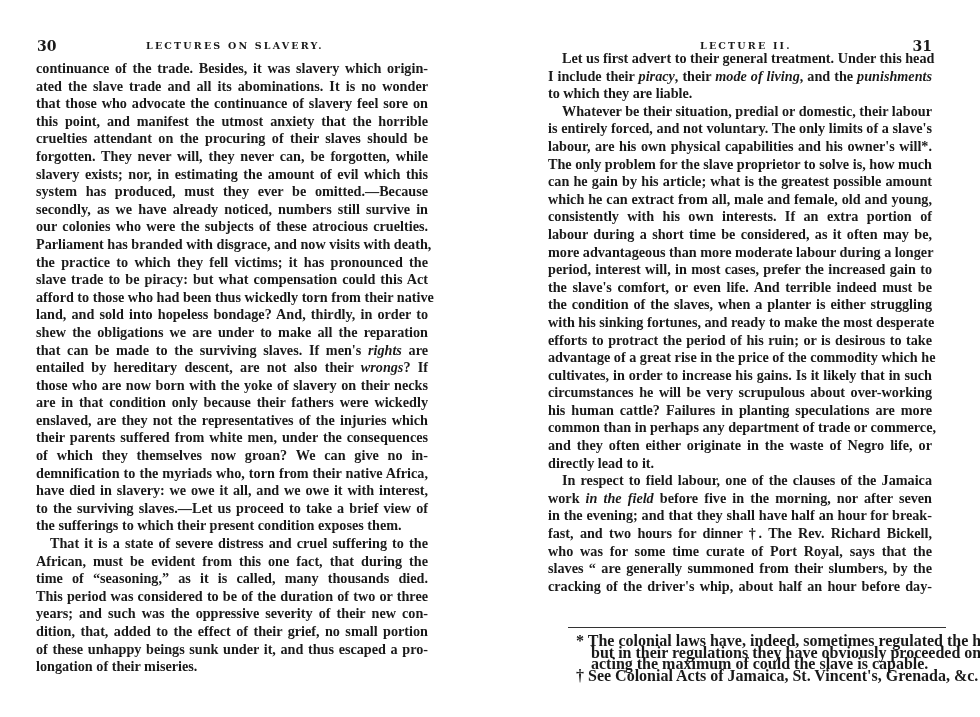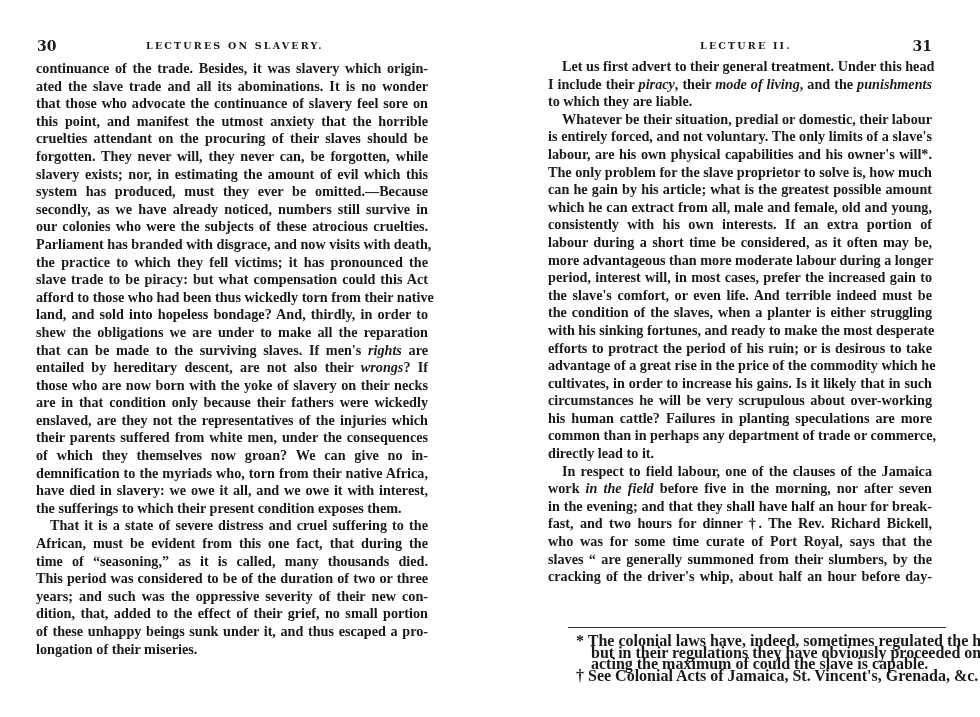--- a/index.html
+++ b/index.html
@@ -13,21 +13,21 @@
   .right .header { left: 60px; width: 382px; }
   .pnum { position: absolute; top: 0; font-weight: bold; font-size: 14px; }
   .left .pnum { left: 0; }
   .right .pnum { right: 0; }
   .running { position: absolute; top: 2px; font-size: 9.5px; letter-spacing: 2.2px; font-weight: bold; }
   .left .running { left: 109px; }
   .right .running { left: 150px; }
   .body { position: absolute; font-family: "Liberation Serif", "DejaVu Serif", serif;
           font-size: 14.2px; line-height: 17.6px; font-weight: bold; text-align: justify; }
   .left .body { left: 36px; width: 392px; top: 60px; }
-  .right .body { left: 58px; width: 384px; top: 58px; }
+  .right .body { left: 58px; width: 384px; top: 50px; }
   .line { display: block; white-space: nowrap; text-align-last: justify; text-align: justify; }
   .line.last { text-align-last: left; }
   .line.indent { padding-left: 14px; }
   .body i { font-style: italic; }
   .rule { position: absolute; left: 78px; width: 378px; top: 627px; height: 0;
           border-top: 1.5px solid #333; }
   .notes { position: absolute; left: 76px; width: 382px; top: 635px;
            font-family: "Liberation Serif", "DejaVu Serif", serif; font-size: 16px; line-height: 11.6px; font-weight: bold; }
   .note-line { display: block; white-space: nowrap; text-align: justify; text-align-last: justify; padding-left: 25px; }
   .note-line.last { text-align-last: left; }
@@ -60,20 +60,21 @@
       <span class="line"><span>shew the obligations we are under to make all the reparation</span></span>
       <span class="line"><span>that can be made to the surviving slaves.  If men's </span><i>rights</i><span> are</span></span>
       <span class="line"><span>entailed by hereditary descent, are not also their </span><i>wrongs</i><span>?  If</span></span>
       <span class="line"><span>those who are now born with the yoke of slavery on their necks</span></span>
       <span class="line"><span>are in that condition only because their fathers were wickedly</span></span>
       <span class="line"><span>enslaved, are they not the representatives of the injuries which</span></span>
       <span class="line"><span>their parents suffered from white men, under the consequences</span></span>
       <span class="line"><span>of which they themselves now groan?  We can give no in-</span></span>
       <span class="line"><span>demnification to the myriads who, torn from their native Africa,</span></span>
       <span class="line"><span>have died in slavery: we owe it all, and we owe it with interest,</span></span>
+      <span class="line"><span>to the surviving slaves.—Let us proceed to take a brief view of</span></span>
       <span class="line last"><span>the sufferings to which their present condition exposes them.</span></span>
       <span class="line indent"><span>That it is a state of severe distress and cruel suffering to the</span></span>
       <span class="line"><span>African, must be evident from this one fact, that during the</span></span>
       <span class="line"><span>time of “seasoning,” as it is called, many thousands died.</span></span>
       <span class="line"><span>This period was considered to be of the duration of two or three</span></span>
       <span class="line"><span>years; and such was the oppressive severity of their new con-</span></span>
       <span class="line"><span>dition, that, added to the effect of their grief, no small portion</span></span>
       <span class="line"><span>of these unhappy beings sunk under it, and thus escaped a pro-</span></span>
       <span class="line last"><span>longation of their miseries.</span></span>
     </div>
@@ -100,20 +101,21 @@
       <span class="line"><span>period, interest will, in most cases, prefer the increased gain to</span></span>
       <span class="line"><span>the slave's comfort, or even life.  And terrible indeed must be</span></span>
       <span class="line"><span>the condition of the slaves, when a planter is either struggling</span></span>
       <span class="line"><span>with his sinking fortunes, and ready to make the most desperate</span></span>
       <span class="line"><span>efforts to protract the period of his ruin; or is desirous to take</span></span>
       <span class="line"><span>advantage of a great rise in the price of the commodity which he</span></span>
       <span class="line"><span>cultivates, in order to increase his gains.  Is it likely that in such</span></span>
       <span class="line"><span>circumstances he will be very scrupulous about over-working</span></span>
       <span class="line"><span>his human cattle?  Failures in planting speculations are more</span></span>
       <span class="line"><span>common than in perhaps any department of trade or commerce,</span></span>
+      <span class="line"><span>and they often either originate in the waste of Negro life, or</span></span>
       <span class="line last"><span>directly lead to it.</span></span>
       <span class="line indent"><span>In respect to field labour, one of the clauses of the Jamaica</span></span>
       <span class="line"><span>work </span><i>in the field</i><span> before five in the morning, nor after seven</span></span>
       <span class="line"><span>in the evening; and that they shall have half an hour for break-</span></span>
       <span class="line"><span>fast, and two hours for dinner †.  The Rev. Richard Bickell,</span></span>
       <span class="line"><span>who was for some time curate of Port Royal, says that the</span></span>
       <span class="line"><span>slaves “ are generally summoned from their slumbers, by the</span></span>
       <span class="line"><span>cracking of the driver's whip, about half an hour before day-</span></span>
     </div>
   <div class="rule"></div>

